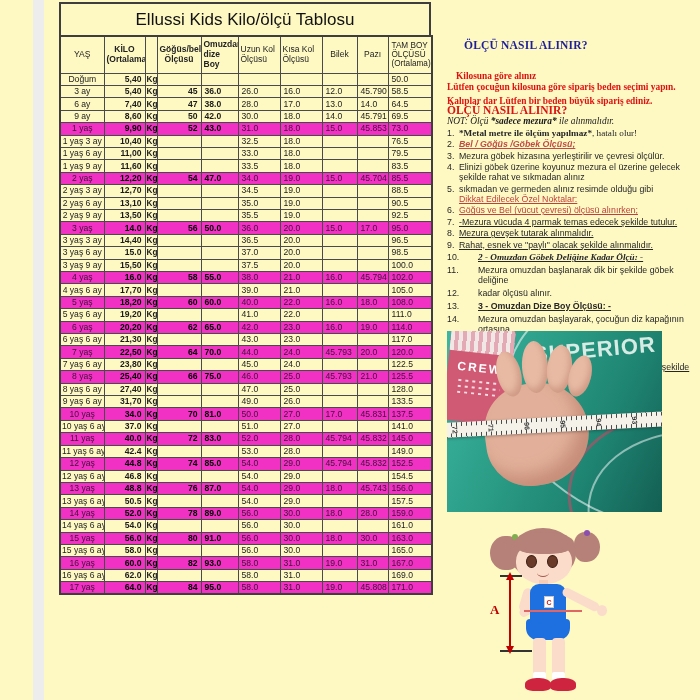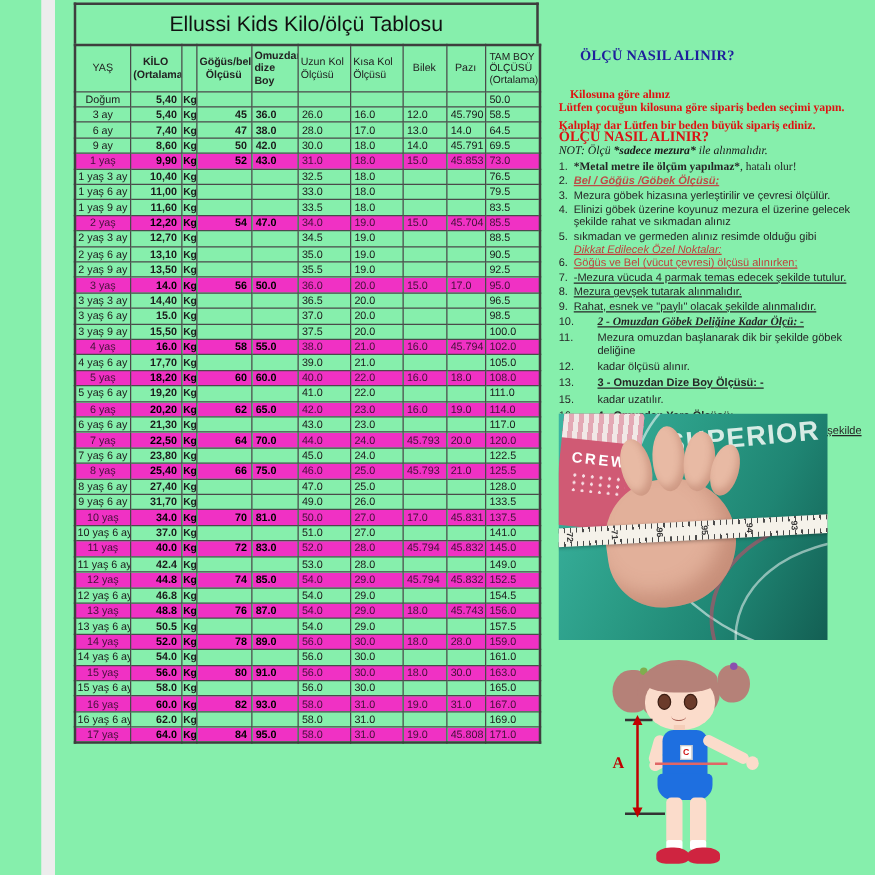--- a/index.html
+++ b/index.html
@@ -1,17 +1,17 @@
 <!DOCTYPE html>
 <html style="--pink: #F031C4;"><head>
 <meta charset="utf-8">
 <style>
   html,body{margin:0;padding:0;}
   body{width:700px;height:700px;background:#fff;font-family:"Liberation Sans",sans-serif;position:relative;overflow:hidden;}
-  .page{position:absolute;left:0;top:0;width:700px;height:700px;background:#86efac;}
+  .page{position:absolute;left:0;top:0;width:700px;height:700px;background:#fef9c3;}
   .gray-strip{position:absolute;left:33px;top:0;width:11px;height:700px;background:#ededed;}
 
   
   .table-area{position:absolute;left:59px;top:2px;width:372px;}
   .tbl-title{box-sizing:border-box;border:2px solid #3e3e3e;border-bottom:none;height:33px;
     display:flex;align-items:center;justify-content:center;font-size:17px;color:#111;}
   table{border-collapse:collapse;table-layout:fixed;width:372px;border:2px solid #3e3e3e;}
   th,td{border:1px solid #4a4a4a;box-sizing:border-box;overflow:hidden;white-space:nowrap;}
   th{height:37px;font-size:8.5px;font-weight:normal;line-height:1.12;padding:1px 2px;vertical-align:middle;text-align:center;color:#222;white-space:normal;}
   td{height:12.42px;font-size:8.6px;line-height:11px;padding:0 3px;color:#1b1b1b;}
@@ -43,21 +43,21 @@
   .li .num{min-width:9px;margin-right:3px;flex:none;}
   .li.wide{margin:2.6px 0;}
   .li.wide .num{min-width:18px;margin-right:13px;}
   .li .txt{flex:1;}
   .serif{font-family:"Liberation Serif",serif;font-size:9.2px;}
   .red-bi{color:#bf4b47;font-weight:bold;font-style:italic;text-decoration:underline;}
   .red-u{color:#c0403c;text-decoration:underline;}
   .u{text-decoration:underline;}
   .serif-biu{font-family:"Liberation Serif",serif;font-weight:bold;font-style:italic;text-decoration:underline;font-size:9.2px;}
   .bu{font-weight:bold;text-decoration:underline;}
-  .sub{display:block;font-style:italic;}
+  .sub{display:block;}
 
   
   .photo{position:absolute;left:447px;top:331px;width:215px;height:181px;overflow:hidden;
     background:linear-gradient(115deg,#3cb6a2 0%,#2a9b85 40%,#1f8573 68%,#135f53 100%);}
   .superior{position:absolute;right:6px;top:6px;transform:rotate(-5deg);font-weight:bold;font-size:22px;
     color:#e4f3ed;opacity:.93;letter-spacing:1px;}
   .seam1{position:absolute;left:55px;top:-40px;width:300px;height:230px;border:2px solid rgba(255,255,255,.55);
     border-radius:50%;transform:rotate(18deg);}
   .seam2{position:absolute;left:120px;top:80px;width:260px;height:180px;border:3px solid rgba(210,70,100,.55);
     border-radius:50%;transform:rotate(8deg);}
@@ -707,20 +707,24 @@
       </div>
       <div class="li wide">
         <span class="num">12.</span>
         <span class="txt ">kadar ölçüsü alınır.</span>
       </div>
       <div class="li wide">
         <span class="num">13.</span>
         <span class="txt bu">3 - Omuzdan Dize Boy Ölçüsü: -</span>
       </div>
       <div class="li wide">
+        <span class="num">14.</span>
+        <span class="txt ">Mezura omuzdan başlayarak, çocuğun diz kapağının ortasına</span>
+      </div>
+      <div class="li wide">
         <span class="num">15.</span>
         <span class="txt ">kadar uzatılır.</span>
       </div>
       <div class="li wide">
         <span class="num">16.</span>
         <span class="txt bu">4 - Omuzdan Yere Ölçüsü: -</span>
       </div>
       <div class="li wide">
         <span class="num">17.</span>
         <span class="txt u">Mezura, omuzdan ayak tabanına kadar düz bir şekilde tutulur.</span>

